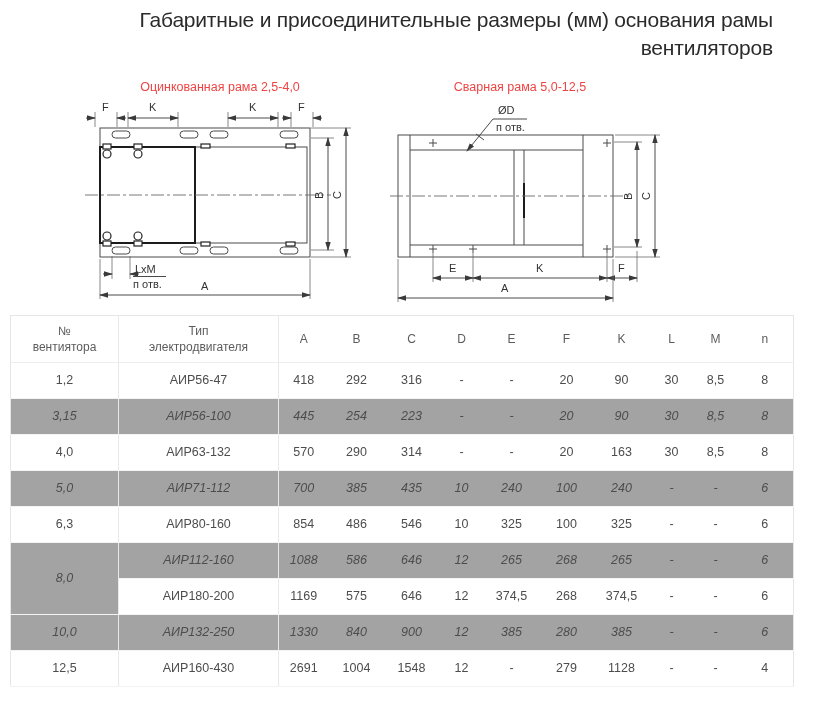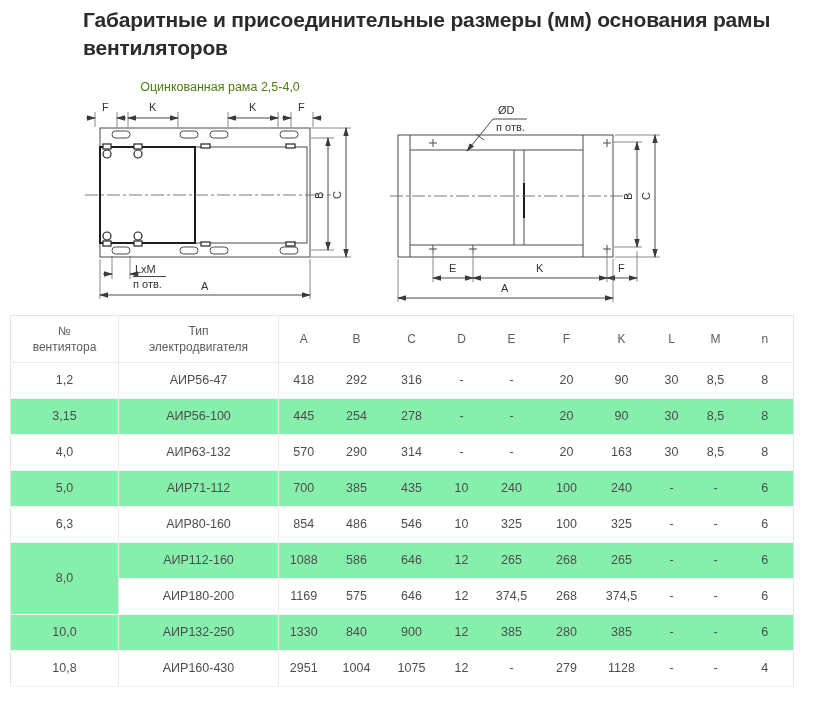--- a/index.html
+++ b/index.html
@@ -5,21 +5,21 @@
   html,body { margin:0; padding:0; background:#fff; }
   .page {
     position:relative; width:818px; height:702px; background:#fff;
     font-family:"Liberation Sans", sans-serif; overflow:hidden;
   }
   .page-title {
     position:absolute; left:83px; top:6px; width:690px;
     font-size:21px; line-height:1.32; color:#2b2b2b; letter-spacing:-0.2px;
   }
   .draw-title {
-    position:absolute; top:80px; font-size:12.5px; color:#4d7c0f; text-align:center;
+    position:absolute; top:80px; font-size:12.5px; color:#ef4444; text-align:center;
   }
   .draw-title.left { left:85px; width:270px; }
   .draw-title.right { left:390px; width:260px; }
   svg { position:absolute; overflow:visible; }
   svg text { font-family:"Liberation Sans", sans-serif; font-size:11px; fill:#333; }
   .thin   { stroke:#4a4a4a; stroke-width:1; fill:none; }
   .thick  { stroke:#1c1c1c; stroke-width:2; fill:none; }
   .dim    { stroke:#4a4a4a; stroke-width:1; fill:none; }
   .ext    { stroke:#6a6a6a; stroke-width:0.8; fill:none; }
   .cl     { stroke:#6a6a6a; stroke-width:0.9; fill:none; stroke-dasharray:13 3 3 3; }
@@ -35,31 +35,32 @@
   table.spec th {
     font-weight:normal; font-size:12px; color:#5c5c5c;
     padding:7px 2px; text-align:center; line-height:1.35;
     border-bottom:1px solid #ededed;
   }
   table.spec td {
     text-align:center; padding:10px 2px; line-height:1.2;
     border-bottom:1px solid #f3f3f3;
   }
   .vline { border-right:1px solid #e9e9e9; }
-  tr.alt td { background:#86efac; }
+  tr.alt td { background:#a3a3a3;font-style:italic; }
   td.merged { background:#f7f7f7; }
 </style>
 </head>
 <body>
 
 <div class="page">
 
-  <h1 class="page-title" style="margin:0;font-weight:700;">Габаритные и присоединительные размеры (мм) основания рамы вентиляторов</h1>
+  <h1 class="page-title" style="margin:0;font-weight:400;text-align:right;">Габаритные и присоединительные размеры (мм) основания рамы вентиляторов</h1>
 
   <div class="draw-title left">Оцинкованная рама 2,5-4,0</div>
+  <div class="draw-title right">Сварная рама 5,0-12,5</div>
 
   <svg style="left:85px; top:98px;" width="270" height="215" viewBox="0 0 270 215">
     <defs>
       <marker id="la" markerWidth="9" markerHeight="8" refX="8" refY="3.5" orient="auto-start-reverse" markerUnits="userSpaceOnUse">
         <path d="M0,0.8 L9,3.5 L0,6.2 z" fill="#3a3a3a"></path>
       </marker>
     </defs>
 
     <g>
       <rect class="thin" x="15" y="30" width="210" height="129"></rect>
@@ -265,21 +266,21 @@
         <td>90</td>
         <td>30</td>
         <td>8,5</td>
         <td>8</td>
       </tr>
       <tr class="alt">
         <td class="vline">3,15</td>
         <td class="vline">АИР56-100</td>
         <td>445</td>
         <td>254</td>
-        <td>278</td>
+        <td>223</td>
         <td>-</td>
         <td>-</td>
         <td>20</td>
         <td>90</td>
         <td>30</td>
         <td>8,5</td>
         <td>8</td>
       </tr>
       <tr>
         <td class="vline">4,0</td>
@@ -358,25 +359,25 @@
         <td>900</td>
         <td>12</td>
         <td>385</td>
         <td>280</td>
         <td>385</td>
         <td>-</td>
         <td>-</td>
         <td>6</td>
       </tr>
       <tr>
-        <td class="vline">10,8</td>
+        <td class="vline">12,5</td>
         <td class="vline">АИР160-430</td>
-        <td>2951</td>
+        <td>2691</td>
         <td>1004</td>
-        <td>1075</td>
+        <td>1548</td>
         <td>12</td>
         <td>-</td>
         <td>279</td>
         <td>1128</td>
         <td>-</td>
         <td>-</td>
         <td>4</td>
       </tr>
     </tbody>
   </table>

